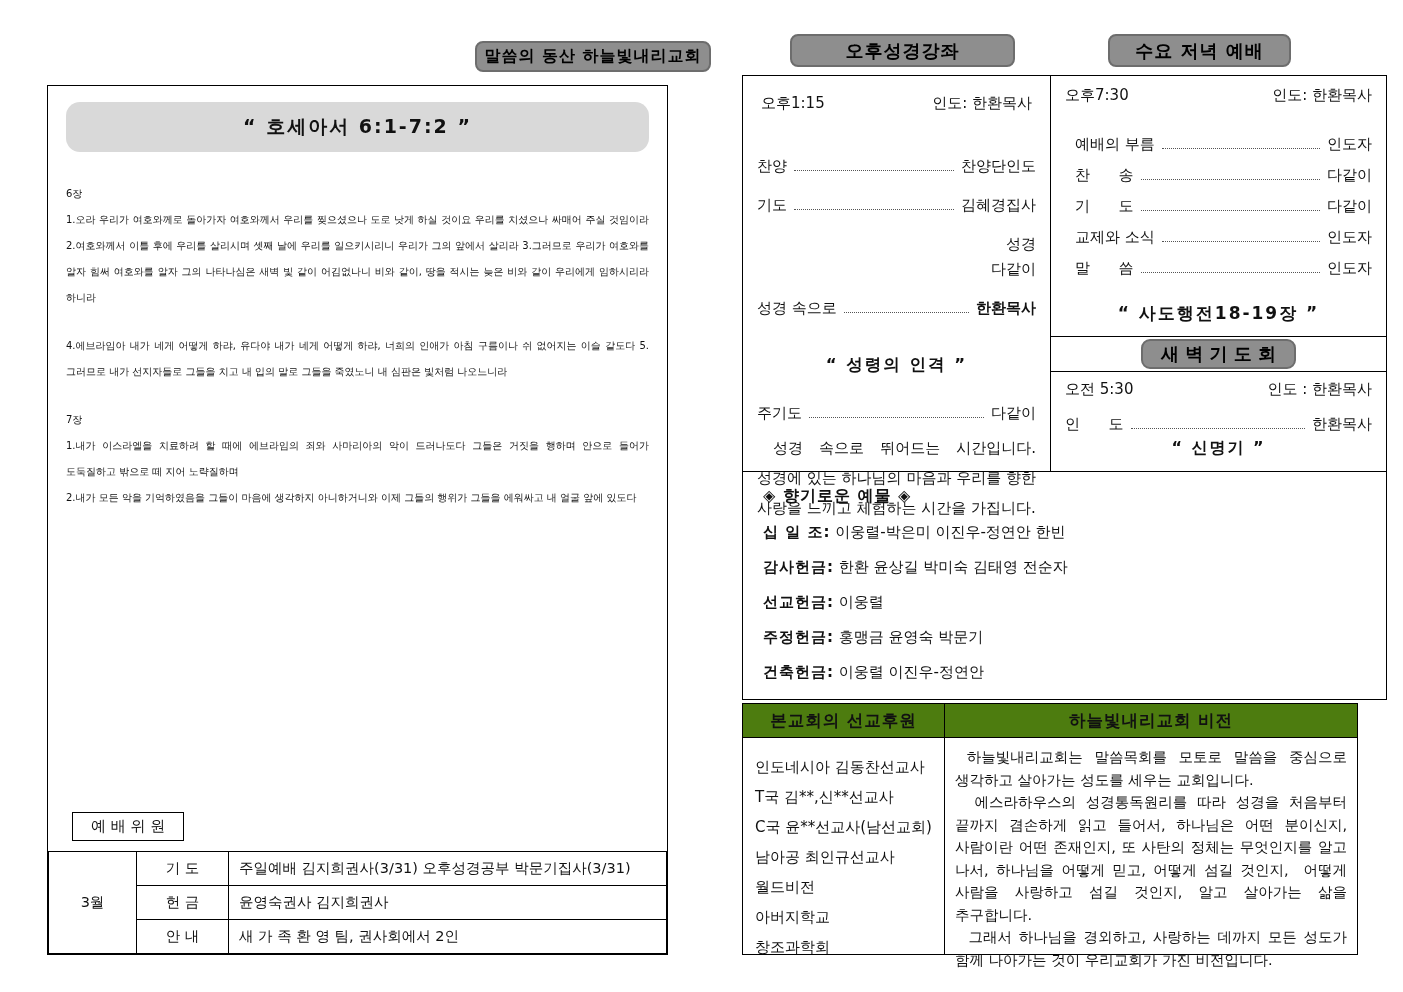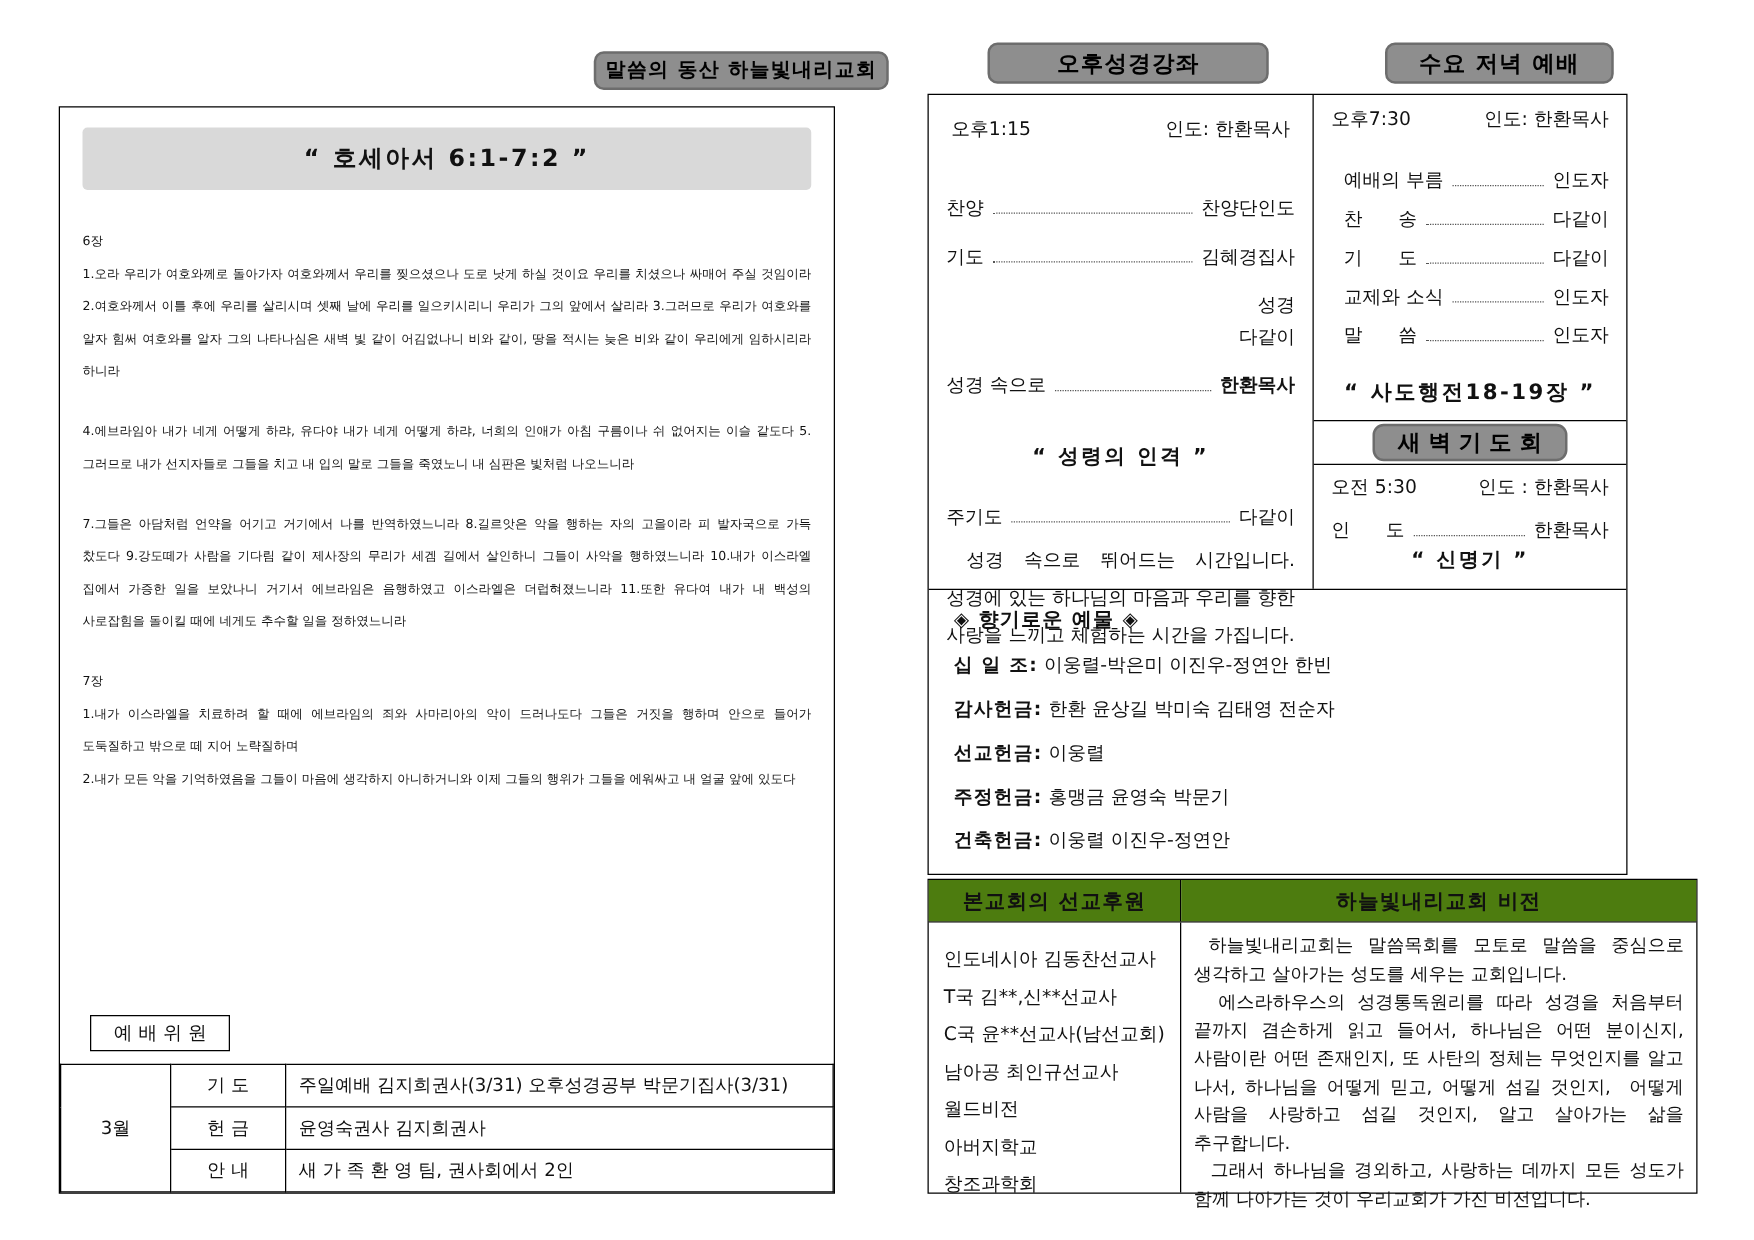--- a/index.html
+++ b/index.html
@@ -15,21 +15,21 @@
     display:flex;align-items:center;justify-content:center;
     box-sizing:border-box;letter-spacing:1px;
   }
   
   .left-page{
     position:absolute;left:47px;top:85px;width:621px;height:870px;
     border:1px solid #000;box-sizing:border-box;
     display:flex;flex-direction:column;padding:16px 18px 0;
   }
   .title-pill{
-    background:#d9d9d9;border-radius:4px;height:50px;flex:0 0 50px;
+    background:#d9d9d9;border-radius:14px;height:50px;flex:0 0 50px;
     display:flex;align-items:center;justify-content:center;
     font-size:19px;font-weight:bold;letter-spacing:2px;
   }
   .scripture{
     margin-top:29px;font-size:10px;line-height:26px;
     text-align:justify;word-break:keep-all;flex:1 1 auto;overflow:hidden;
   }
   .scripture p{margin:0 0 22px;}
   .scripture p.chapter{margin:0;}
   .scripture p.tight{margin:0;}
@@ -40,21 +40,21 @@
   table.committee{
     width:calc(100% + 36px);margin:0 -18px;border-collapse:collapse;
     font-size:14.5px;table-layout:fixed;
   }
   table.committee td{border:1px solid #000;padding:7px 10px;box-sizing:border-box;}
   td.month-cell{width:88px;text-align:center;}
   td.role-cell{width:92px;text-align:center;white-space:pre;}
   td.val-cell{text-align:left;white-space:pre-wrap;}
   
   .right-box{
-    position:absolute;left:742px;top:75px;width:560px;height:625px;
+    position:absolute;left:742px;top:75px;width:645px;height:625px;
     border:1px solid #000;box-sizing:border-box;font-size:15px;
   }
   .aft-col{
     position:absolute;left:0;top:0;width:308px;height:395px;
     border-right:1px solid #000;box-sizing:border-box;padding:14px 14px 0;
   }
   .wed-col{
     position:absolute;left:308px;top:0;right:0;height:260px;
     box-sizing:border-box;padding:10px 14px 0;
   }
@@ -120,21 +120,20 @@
 <div class="badge" style="left:430px;top:41px;width:236px;height:31px;font-size:16px;margin-left:45px;">말씀의 동산  하늘빛내리교회</div>
 <div class="badge" style="left:790px;top:34px;width:225px;height:33px;font-size:18px;">오후성경강좌</div>
 <div class="badge" style="left:1108px;top:34px;width:183px;height:33px;font-size:18px;">수요 저녁 예배</div>
 
 <div class="left-page">
   <div class="title-pill">“  호세아서 6:1-7:2  ”</div>
   <div class="scripture">
     <p class="chapter">6장</p>
     <p>1.오라 우리가 여호와께로 돌아가자 여호와께서 우리를 찢으셨으나 도로 낫게 하실 것이요 우리를 치셨으나 싸매어 주실 것임이라 2.여호와께서 이틀 후에 우리를 살리시며 셋째 날에 우리를 일으키시리니 우리가 그의 앞에서 살리라 3.그러므로 우리가 여호와를 알자 힘써 여호와를 알자 그의 나타나심은 새벽 빛 같이 어김없나니 비와 같이, 땅을 적시는 늦은 비와 같이 우리에게 임하시리라 하니라</p>
     <p>4.에브라임아 내가 네게 어떻게 하랴, 유다야 내가 네게 어떻게 하랴, 너희의 인애가 아침 구름이나 쉬 없어지는 이슬 같도다 5.그러므로 내가 선지자들로 그들을 치고 내 입의 말로 그들을 죽였노니 내 심판은 빛처럼 나오느니라</p>
-    <p>7.그들은 아담처럼 언약을 어기고 거기에서 나를 반역하였느니라 8.길르앗은 악을 행하는 자의 고을이라 피 발자국으로 가득 찼도다 9.강도떼가 사람을 기다림 같이 제사장의 무리가 세겜 길에서 살인하니 그들이 사악을 행하였느니라 10.내가 이스라엘 집에서 가증한 일을 보았나니 거기서 에브라임은 음행하였고 이스라엘은 더럽혀졌느니라 11.또한 유다여 내가 내 백성의 사로잡힘을 돌이킬 때에 네게도 추수할 일을 정하였느니라</p>
     <p class="chapter">7장</p>
     <p class="tight">1.내가 이스라엘을 치료하려 할 때에 에브라임의 죄와 사마리아의 악이 드러나도다 그들은 거짓을 행하며 안으로 들어가 도둑질하고 밖으로 떼 지어 노략질하며</p>
     <p class="tight">2.내가 모든 악을 기억하였음을 그들이 마음에 생각하지 아니하거니와 이제 그들의 행위가 그들을 에워싸고 내 얼굴 앞에 있도다</p>
   </div>
   <div class="committee-label">예 배 위 원</div>
   <table class="committee">
     <tbody>
       <tr>
         <td class="month-cell" rowspan="3">3월</td>
         <td class="role-cell">기 도</td>

